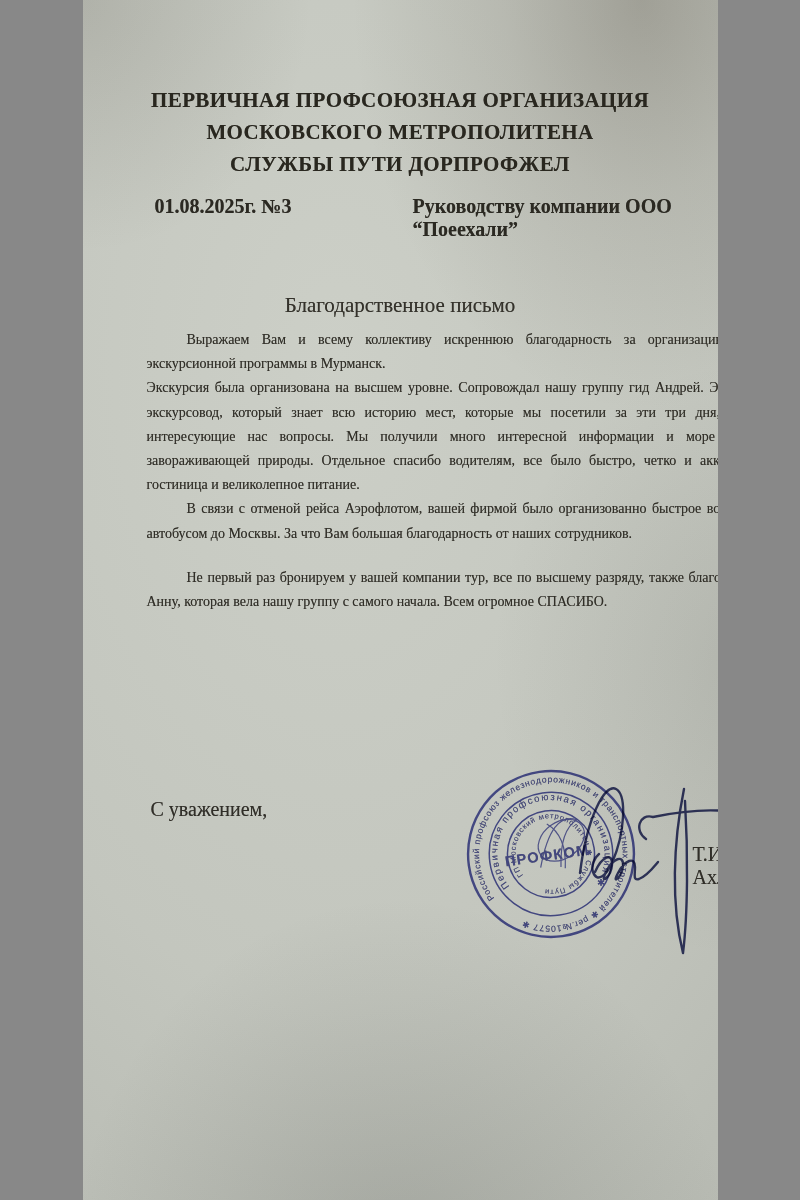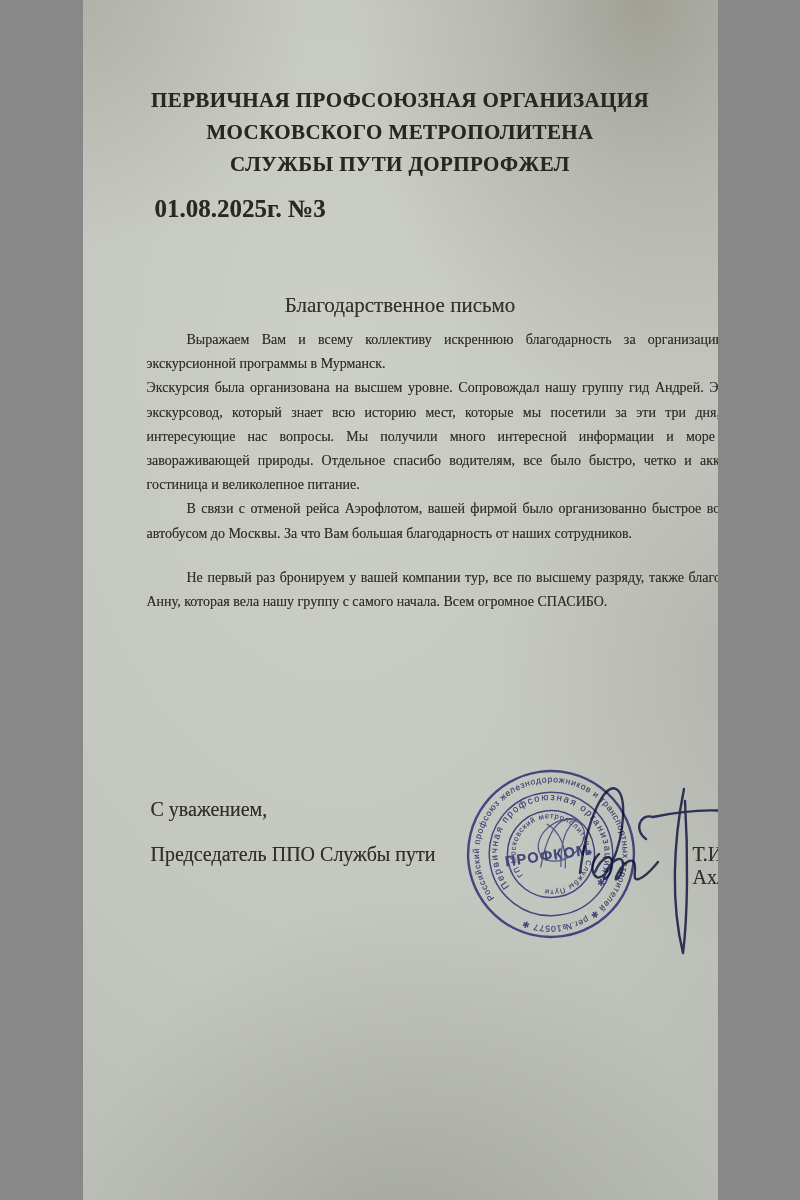--- a/index.html
+++ b/index.html
@@ -17,21 +17,21 @@
       radial-gradient(100% 60% at 50% 106%,rgba(60,62,58,.20) 0%, rgba(60,62,58,0) 52%),
       radial-gradient(70% 45% at 103% 55%, rgba(70,70,64,.12) 0%, rgba(70,70,64,0) 55%),
       radial-gradient(140% 120% at 40% 30%,#cccfc7 0%, #c3c6be 45%, #b5b8b0 78%, #a7aaa2 100%);
   }
   .letterhead{
     position:absolute;top:84px;left:0;right:0;
     text-align:center;font-weight:bold;
     font-size:21px;line-height:32px;letter-spacing:.4px;
     color:#29271f;
   }
-  .meta-row{position:absolute;top:195px;left:0;right:0;height:28px;font-weight:bold;font-size:25px;color:#2b2922;padding-left:32px;}
+  .meta-row{position:absolute;top:195px;left:0;right:0;height:28px;font-weight:bold;font-size:20px;color:#2b2922;padding-left:32px;}
   .date-num{position:absolute;left:72px;top:0;}
   .addressee{position:absolute;left:330px;top:0;}
   .doc-title{
     position:absolute;top:293px;left:0;right:0;
     text-align:center;font-size:21px;color:#34322b;
   }
   .body{
     position:absolute;top:328px;left:64px;width:680px;
     font-size:14px;line-height:24.2px;
     text-align:justify;color:#312f28;
@@ -58,33 +58,33 @@
 <div class="page">
 
   <div class="letterhead">
     <div>ПЕРВИЧНАЯ ПРОФСОЮЗНАЯ ОРГАНИЗАЦИЯ</div>
     <div>МОСКОВСКОГО МЕТРОПОЛИТЕНА</div>
     <div>СЛУЖБЫ ПУТИ ДОРПРОФЖЕЛ</div>
   </div>
 
   <div class="meta-row">
     <span class="date-num">01.08.2025г. №3</span>
+    <span class="addressee">Руководству компании ООО “Поеехали”</span>
   </div>
 
   <div class="doc-title">Благодарственное письмо</div>
 
   <div class="body">
     <p class="indent">Выражаем Вам и всему коллективу искреннюю благодарность за организацию и проведение экскурсионной программы в Мурманск.</p>
     <p>Экскурсия была организована на высшем уровне. Сопровождал нашу группу гид Андрей. Это замечательный экскурсовод, который знает всю историю мест, которые мы посетили за эти три дня, отвечал на все интересующие нас вопросы. Мы получили много интересной информации и море впечатлений от завораживающей природы.  Отдельное спасибо водителям, все было быстро, четко и аккуратно! Хорошая гостиница и великолепное питание.</p>
     <p class="indent">В связи с отменой рейса Аэрофлотом, вашей фирмой было организованно быстрое возвращение домой автобусом до Москвы. За что Вам большая благодарность от наших сотрудников.</p>
     <p class="indent gap">Не первый раз бронируем у вашей компании тур, все по высшему разряду, также благодарим менеджера Анну, которая вела нашу группу с самого начала. Всем огромное СПАСИБО.</p>
   </div>
 
   <div class="regards">С уважением,</div>
-  <div class="position">Председатель ППО Службы пути</div>
   <div class="signer">Т.И. Ахлюева</div>
 
   <svg class="stamp" viewBox="0 0 176 176" fill="none" stroke="#3f44a0" font-family="Liberation Sans, sans-serif">
     <defs>
       <path id="ring1" d="M 26.5 123.5 A 71 71 0 1 1 149.5 52.5 A 71 71 0 1 1 26.5 123.5"></path>
       <path id="ring2" d="M 43 114 A 52 52 0 1 1 133 62 A 52 52 0 1 1 43 114"></path>
       <path id="ring3" d="M 58 105 A 34.5 34.5 0 1 1 118 71 A 34.5 34.5 0 1 1 58 105"></path>
     </defs>
     <circle cx="88" cy="88" r="82" stroke-width="2.4"></circle>
     <circle cx="88" cy="88" r="61" stroke-width="1.5"></circle>

